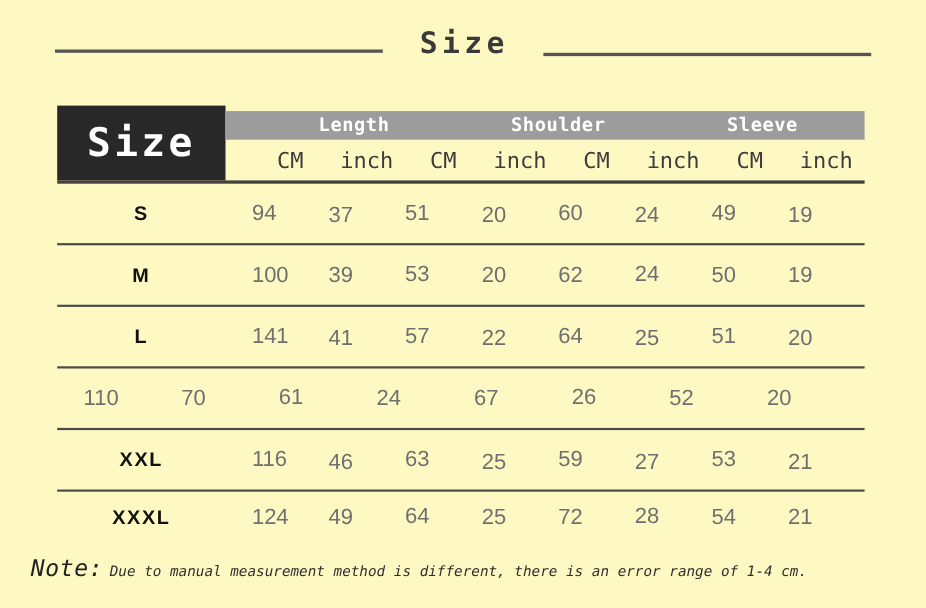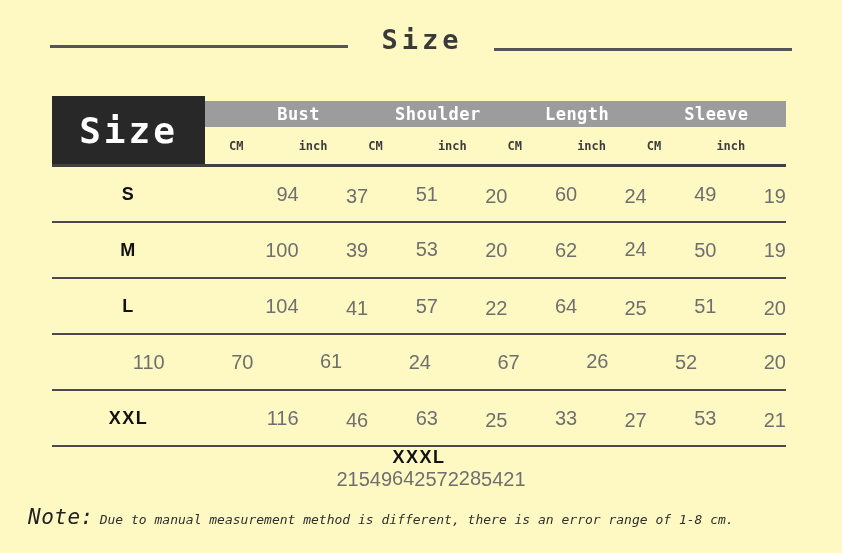--- a/index.html
+++ b/index.html
@@ -88,47 +88,47 @@
   }
   .units-row {
     height: 37px;
     display: flex;
     align-items: center;
     padding-left: 24px;
   }
   .unit-pair { flex: 1; display: flex; }
   .unit {
     flex: 1;
-    text-align: left;
-    font-family: "DejaVu Sans Mono", monospace;
-    font-weight: bold;
-    font-size: 12px;
+    text-align: center;
+    font-family: "DejaVu Sans Mono", monospace;
+    font-weight: normal;
+    font-size: 20px;
     color: #3d3d3d;
   }
 
   .row {
     display: flex;
     align-items: center;
     height: 54px;
     border-bottom: 2px solid #4a4a4a;
   }
-  .row:last-child { border-bottom: none; height: 46px; flex-direction: column; }
+  .row:last-child { border-bottom: none; height: 46px; }
   .row-label {
     width: 153px;
     text-align: center;
     font-family: "Liberation Sans", sans-serif;
     font-weight: bold;
     font-size: 18px;
     letter-spacing: 1.5px;
     color: #111111;
   }
   .cells { flex: 1; display: flex; padding-left: 24px; }
   .cell {
     flex: 1;
-    text-align: right;
+    text-align: left;
     font-family: "Liberation Sans", sans-serif;
     font-size: 20px;
     color: #6f6f6f;
   }
   
   .row:nth-child(odd) .cell:nth-child(2n) { transform: translateY(2px); }
   .row:nth-child(even) .cell:nth-child(3n) { transform: translateY(-1px); }
 
   
   .note {
@@ -163,23 +163,22 @@
     </div>
     <div class="title-rule right"></div>
   </div>
 
   <div class="size-table">
     <div class="thead">
       <div class="corner">Size</div>
       <div class="head-right">
         <div class="head-spacer"></div>
         <div class="group-bar">
-          <div class="group">Bust</div>
+          <div class="group">Length</div>
           <div class="group">Shoulder</div>
-          <div class="group">Length</div>
           <div class="group">Sleeve</div>
         </div>
         <div class="units-row">
           <div class="unit-pair">
             <div class="unit">CM</div>
             <div class="unit">inch</div>
           </div>
           <div class="unit-pair">
             <div class="unit">CM</div>
             <div class="unit">inch</div>
@@ -218,21 +217,21 @@
             <div class="cell">20</div>
             <div class="cell">62</div>
             <div class="cell">24</div>
             <div class="cell">50</div>
             <div class="cell">19</div>
           </div>
   </div>
         <div class="row">
     <div class="row-label">L</div>
     <div class="cells">
-            <div class="cell">104</div>
+            <div class="cell">141</div>
             <div class="cell">41</div>
             <div class="cell">57</div>
             <div class="cell">22</div>
             <div class="cell">64</div>
             <div class="cell">25</div>
             <div class="cell">51</div>
             <div class="cell">20</div>
           </div>
   </div>
         <div class="row">
@@ -247,40 +246,40 @@
             <div class="cell">20</div>
           </div>
   </div>
         <div class="row">
     <div class="row-label">XXL</div>
     <div class="cells">
             <div class="cell">116</div>
             <div class="cell">46</div>
             <div class="cell">63</div>
             <div class="cell">25</div>
-            <div class="cell">33</div>
+            <div class="cell">59</div>
             <div class="cell">27</div>
             <div class="cell">53</div>
             <div class="cell">21</div>
           </div>
   </div>
         <div class="row">
     <div class="row-label">XXXL</div>
     <div class="cells">
-            <div class="cell">215</div>
+            <div class="cell">124</div>
             <div class="cell">49</div>
             <div class="cell">64</div>
             <div class="cell">25</div>
             <div class="cell">72</div>
             <div class="cell">28</div>
             <div class="cell">54</div>
             <div class="cell">21</div>
           </div>
   </div>
       </div>
   </div>
 
   <div class="note">
     <span class="note-label">Note:</span>
-    <span class="note-text">Due to manual measurement method is different, there is an error range of 1-8 cm.</span>
+    <span class="note-text">Due to manual measurement method is different, there is an error range of 1-4 cm.</span>
   </div>
 
 </div>
 
 </body></html>

